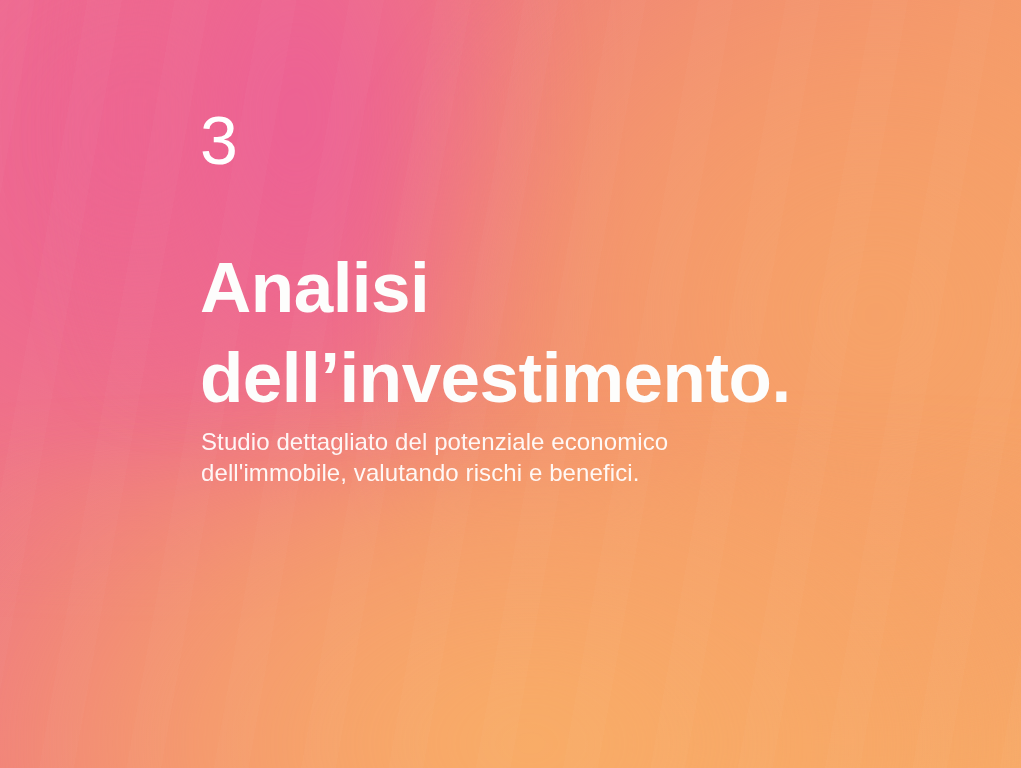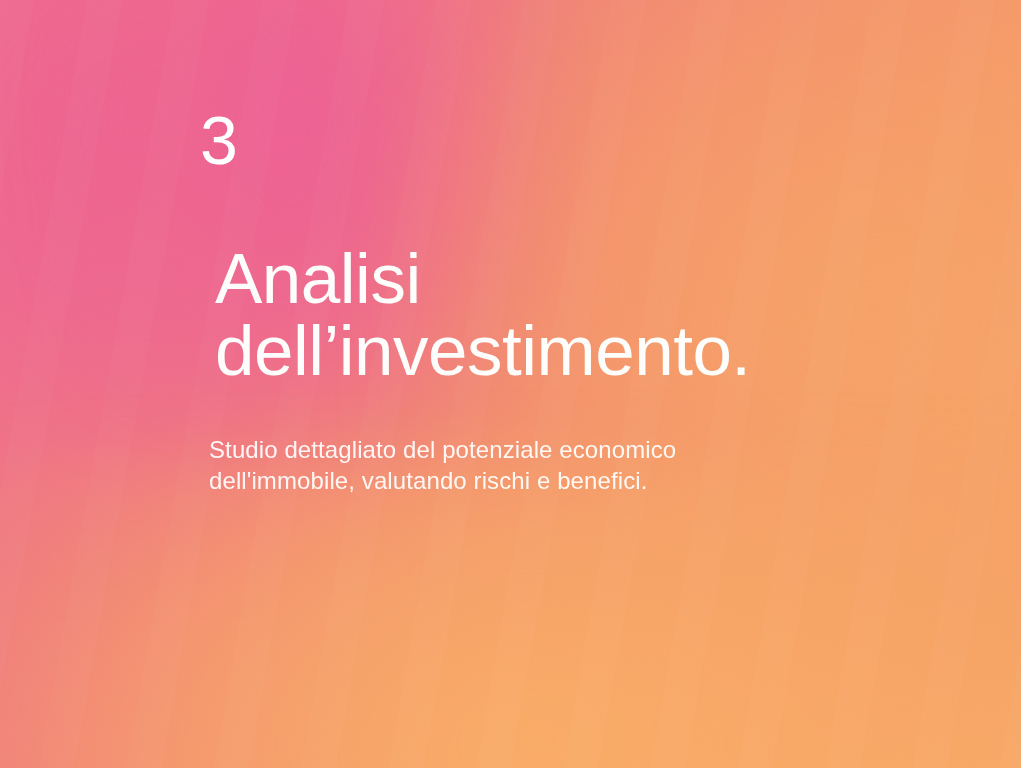--- a/index.html
+++ b/index.html
@@ -122,41 +122,41 @@
     font-weight: 300;
     line-height: 1;
     color: #ffffff;
     letter-spacing: 0px;
     white-space: pre;
   }
 
   .slide-title {
     position: absolute;
     top: 243px;
-    left: 15px;
+    left: 0;
     font-size: 71px;
-    font-weight: 400;
-    line-height: 72px;
+    font-weight: 700;
+    line-height: 90px;
     color: #fdfdfc;
     letter-spacing: -0.5px;
     white-space: pre-line;
     margin: 0;
   }
 
   .slide-subtitle {
     position: absolute;
     top: 426px;
     left: 1px;
     font-size: 24px;
     font-weight: 400;
     line-height: 31px;
     color: rgba(255, 255, 255, 0.93);
     letter-spacing: 0.1px;
     white-space: pre-line;
-    margin: 8px;
+    margin: 0;
   }
 </style>
 </head>
 <body>
 
 <div id="slide">
 
   <div class="bloom-pink"></div>
   <div class="bloom-magenta"></div>
   <div class="bloom-orange"></div>

